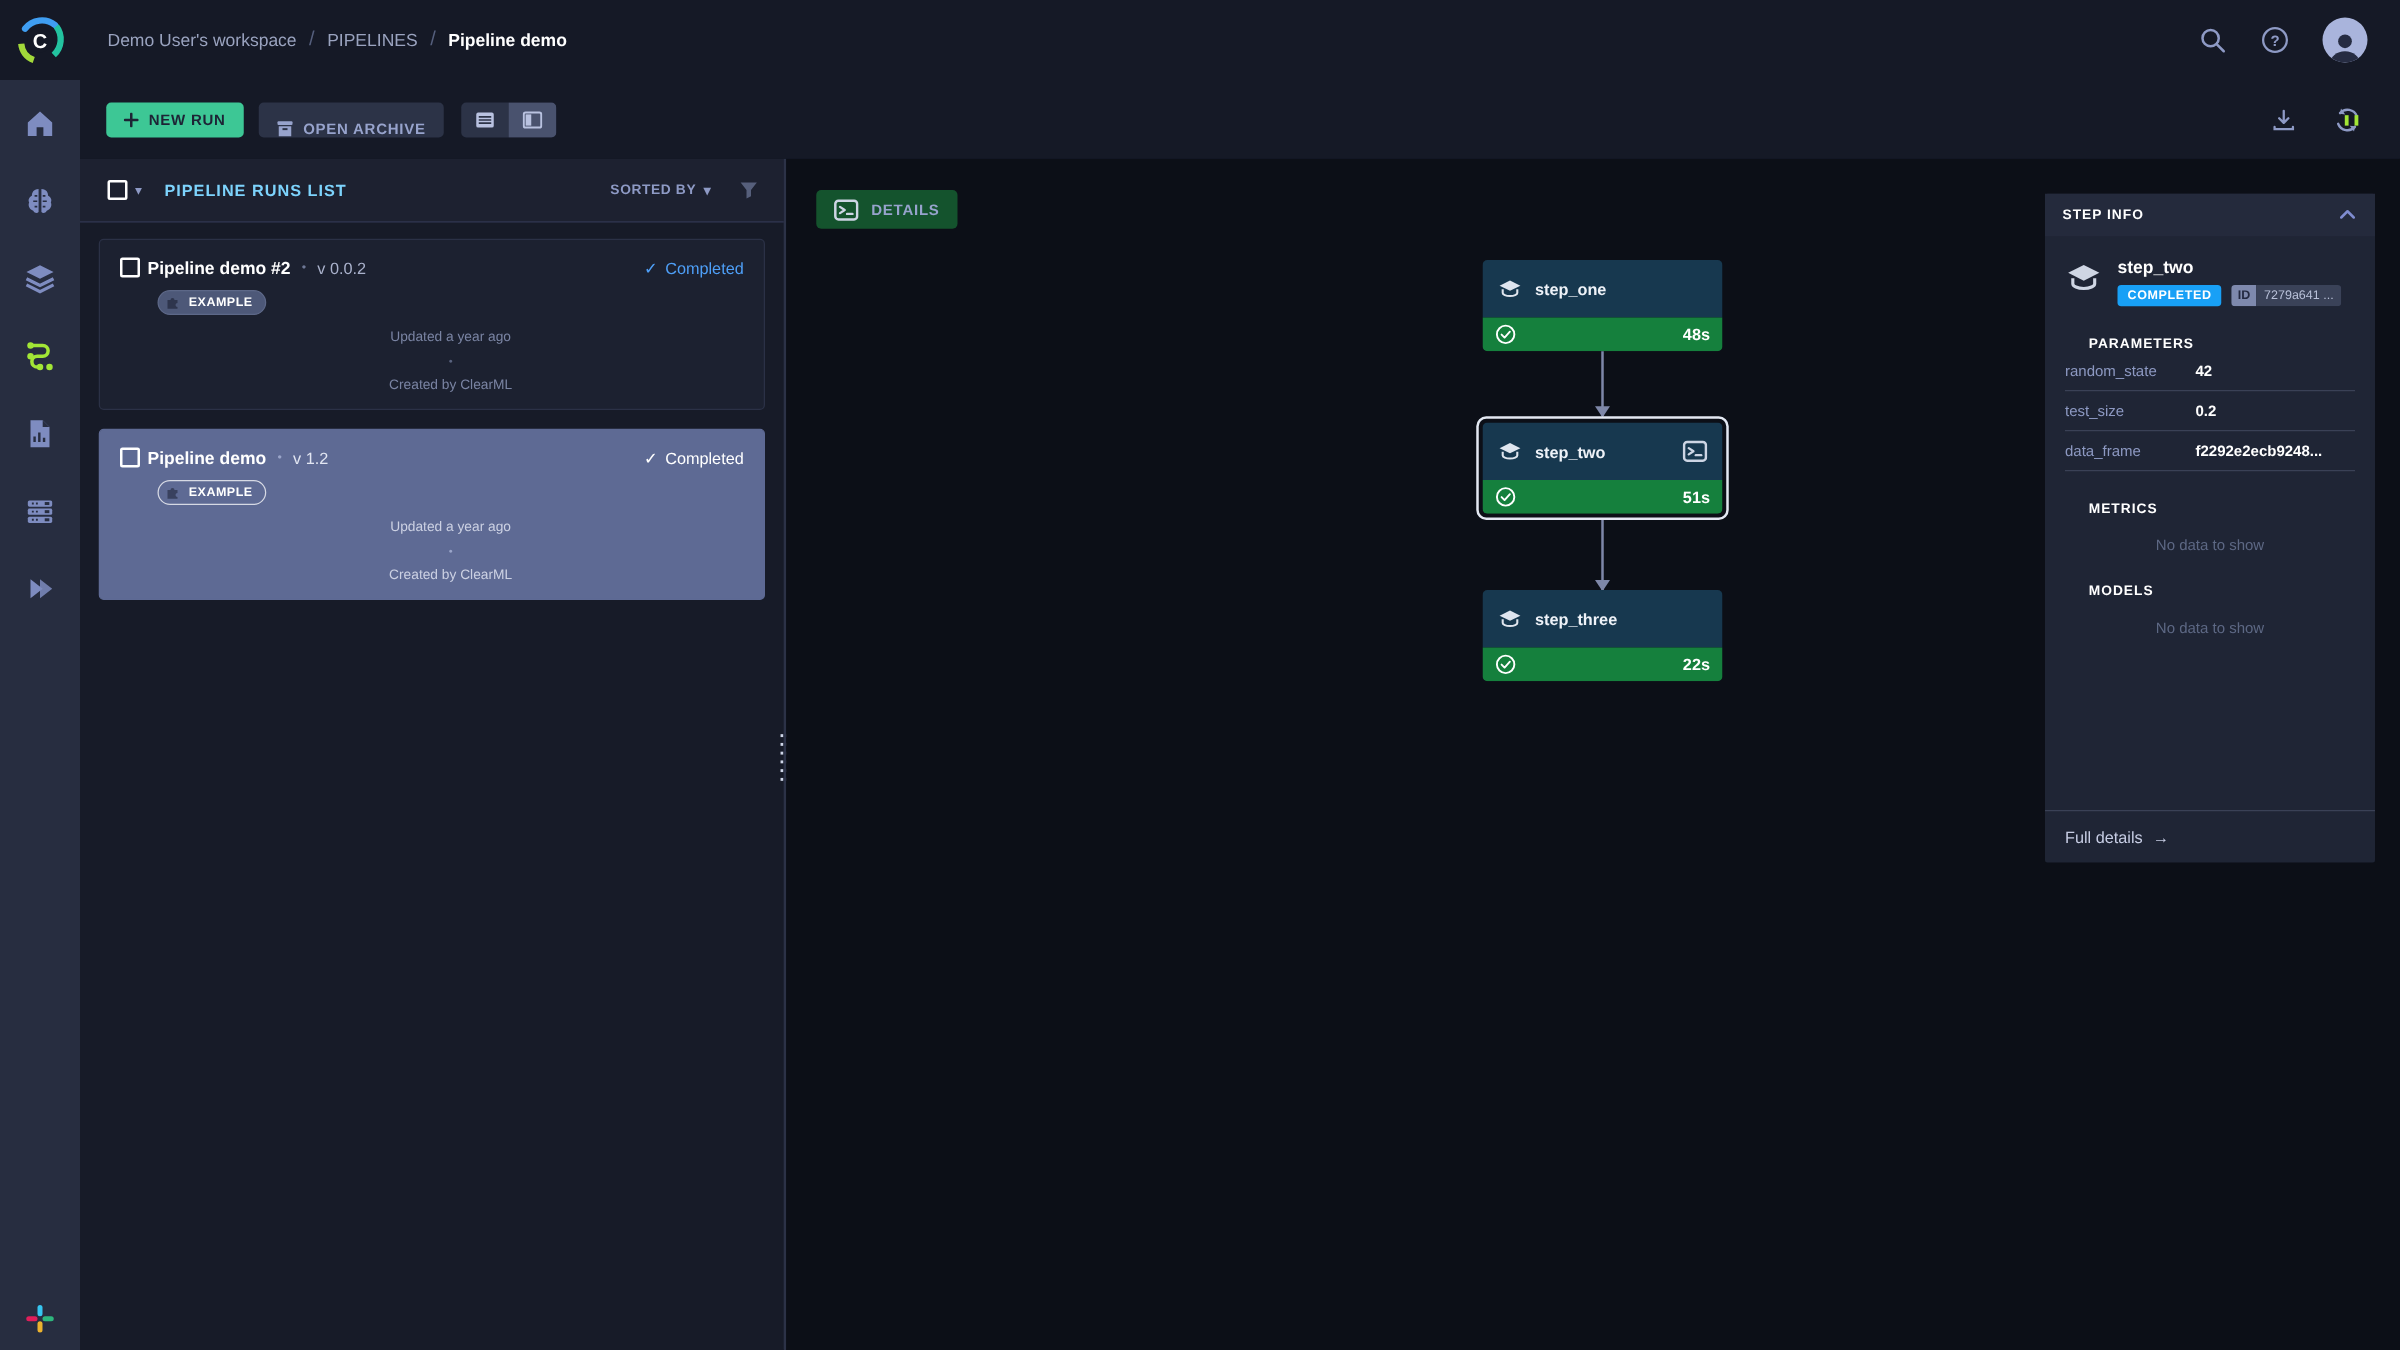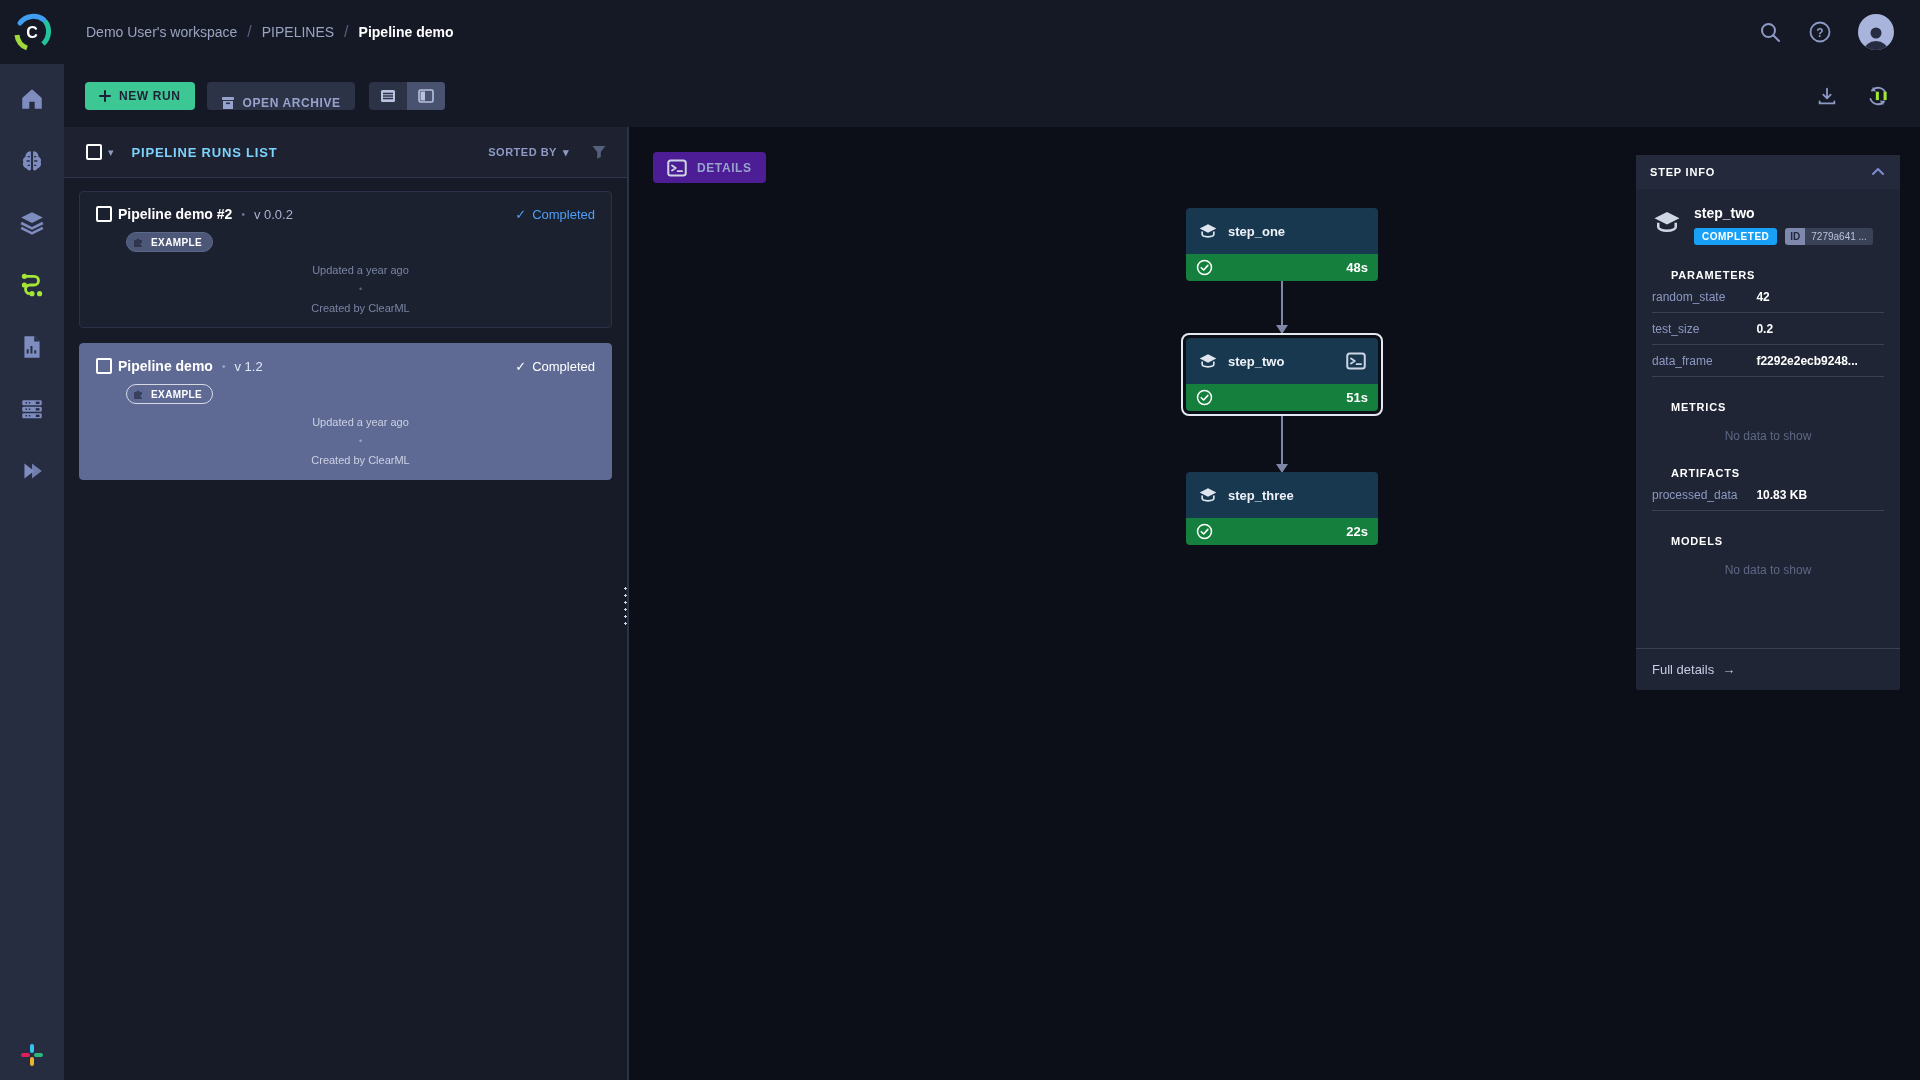--- a/index.html
+++ b/index.html
@@ -89,21 +89,21 @@
 
   
   .splitter { width:2px; background:#2c3247; position:relative; cursor:col-resize; }
   .grip { position:absolute; top:458px; left:-4px; width:10px; height:40px;
     background:radial-gradient(circle, #cfd6e8 1.1px, transparent 1.3px);
     background-size:5px 7px; cursor:col-resize; }
 
   
   .canvas { flex:1; position:relative; background:#0c0f17; }
   .btn-details { position:absolute; left:24px; top:25px; display:flex; align-items:center; gap:10px;
-    background:#4c1d95; color:#97a3cc; border:none; border-radius:4px; height:31px; padding:0 14px;
+    background:#14532d; color:#97a3cc; border:none; border-radius:4px; height:31px; padding:0 14px;
     font-weight:bold; font-size:12px; letter-spacing:.6px; cursor:pointer; font-family:inherit; }
   .node { position:absolute; width:192px; border-radius:4px; overflow:hidden; cursor:pointer; }
   .node-head { height:46px; background:#17384f; display:flex; align-items:center; padding:0 12px; gap:10px; }
   .node-name { font-size:13px; font-weight:bold; color:#eef2f8; flex:1; }
   .node-bar { height:27px; background:#15803d; display:flex; align-items:center; padding:0 10px; }
   .node-time { margin-left:auto; font-size:13px; font-weight:bold; color:#ffffff; }
   .node-icon { color:#dfe5ee; width:20px; height:20px; flex:none; }
   .check-circle { width:17px; height:17px; color:#ffffff; }
   .node-sel-wrap { position:absolute; border:2px solid #e3e8f2; border-radius:8px; padding:3px;
     width:202px; cursor:pointer; }
@@ -477,27 +477,20 @@
             <span class="si-row-label">data_frame</span>
             <span class="si-row-value">f2292e2ecb9248...</span>
           </div>
         </div>
 
         <div class="si-section">
           <div class="si-sec-title">METRICS</div>
           <div class="si-empty">No data to show</div>
         </div>
 
-        <div class="si-section">
-          <div class="si-sec-title">ARTIFACTS</div>
-          <div class="si-row">
-            <span class="si-row-label">processed_data</span>
-            <span class="si-row-value">10.83 KB</span>
-          </div>
-        </div>
 
         <div class="si-section">
           <div class="si-sec-title">MODELS</div>
           <div class="si-empty">No data to show</div>
         </div>
       </div>
       <footer class="si-footer">
         <span>Full details</span>
         <span>→</span>
       </footer>

